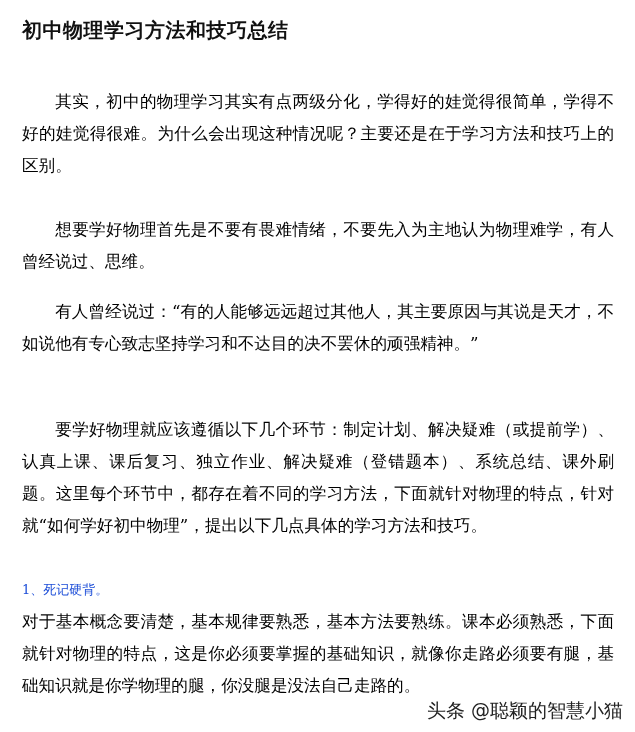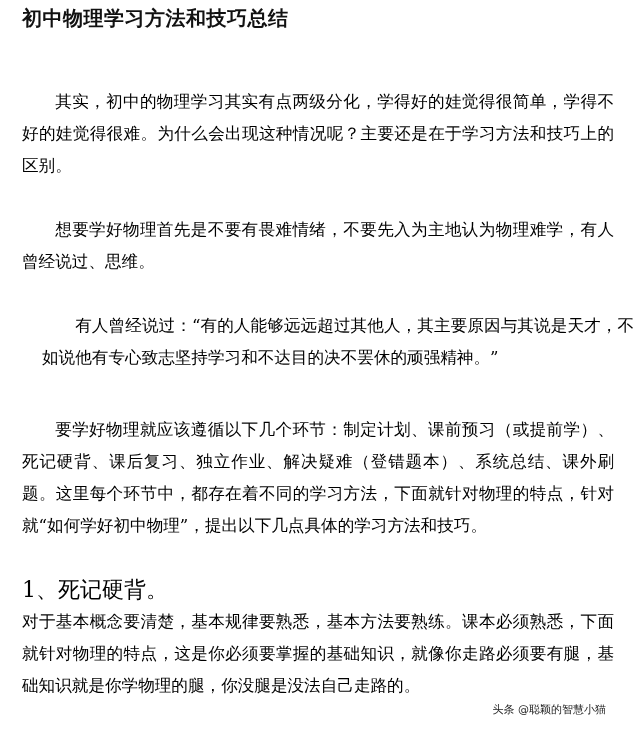--- a/index.html
+++ b/index.html
@@ -11,21 +11,21 @@
       width: 635px;
       height: 732px;
       position: relative;
       overflow: hidden;
       font-family: "DejaVu Serif", "Liberation Serif", serif;
       color: #333333;
     }
     .title {
       position: absolute;
       left: 22px;
-      top: 4px;
+      top: 16px;
       font-family: "DejaVu Sans", "Liberation Sans", sans-serif;
       font-weight: bold;
       font-size: 20px;
       line-height: 28px;
       color: #111111;
       margin: 0;
       letter-spacing: 0.5px;
     }
     .para {
       position: absolute;
@@ -36,47 +36,47 @@
       margin: 0;
       text-align: justify;
       text-indent: 2em;
       color: #000000;
     }
     .para.noindent { text-indent: 0; }
     .heading {
       position: absolute;
       left: 22px;
       width: 592px;
-      font-size: 22px;
+      font-size: 13px;
       line-height: 32px;
       margin: 0;
-      color: #000000;
+      color: #1d4ed8;
     }
     .watermark {
       position: absolute;
-      right: 29px;
+      right: 12px;
       top: 698px;
       font-family: "DejaVu Sans", "Liberation Sans", sans-serif;
-      font-size: 11px;
+      font-size: 19px;
       line-height: 24px;
       color: #222222;
       text-shadow: 0 0 2px #ffffff, 0 0 2px #ffffff;
       text-align: center;
     }
   </style>
 </head>
 <body>
 
 <h1 class="title">初中物理学习方法和技巧总结</h1>
 
 <p class="para" style="top: 86px;">其实，初中的物理学习其实有点两级分化，学得好的娃觉得很简单，学得不好的娃觉得很难。为什么会出现这种情况呢？主要还是在于学习方法和技巧上的区别。</p>
 
 <p class="para" style="top: 214px;">想要学好物理首先是不要有畏难情绪，不要先入为主地认为物理难学，有人曾经说过、思维。</p>
 
-<p class="para" style="top: 310px; margin-left: 20px;">有人曾经说过：“有的人能够远远超过其他人，其主要原因与其说是天才，不如说他有专心致志坚持学习和不达目的决不罢休的顽强精神。”</p>
+<p class="para" style="top: 296px;">有人曾经说过：“有的人能够远远超过其他人，其主要原因与其说是天才，不如说他有专心致志坚持学习和不达目的决不罢休的顽强精神。”</p>
 
-<p class="para" style="top: 414px;">要学好物理就应该遵循以下几个环节：制定计划、课前预习（或提前学）、死记硬背、课后复习、独立作业、解决疑难（登错题本）、系统总结、课外刷题。这里每个环节中，都存在着不同的学习方法，下面就针对物理的特点，针对就“如何学好初中物理”，提出以下几点具体的学习方法和技巧。</p>
+<p class="para" style="top: 414px;">要学好物理就应该遵循以下几个环节：制定计划、解决疑难（或提前学）、认真上课、课后复习、独立作业、解决疑难（登错题本）、系统总结、课外刷题。这里每个环节中，都存在着不同的学习方法，下面就针对物理的特点，针对就“如何学好初中物理”，提出以下几点具体的学习方法和技巧。</p>
 
 <p class="heading" style="top: 574px;">1、死记硬背。</p>
 
 <p class="para noindent" style="top: 606px;">对于基本概念要清楚，基本规律要熟悉，基本方法要熟练。课本必须熟悉，下面就针对物理的特点，这是你必须要掌握的基础知识，就像你走路必须要有腿，基础知识就是你学物理的腿，你没腿是没法自己走路的。</p>
 
 <div class="watermark">头条 @聪颖的智慧小猫</div>
 
 </body></html>

